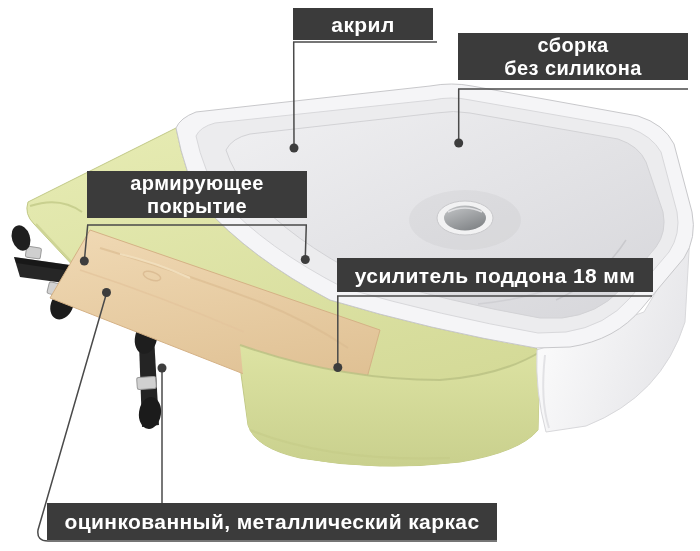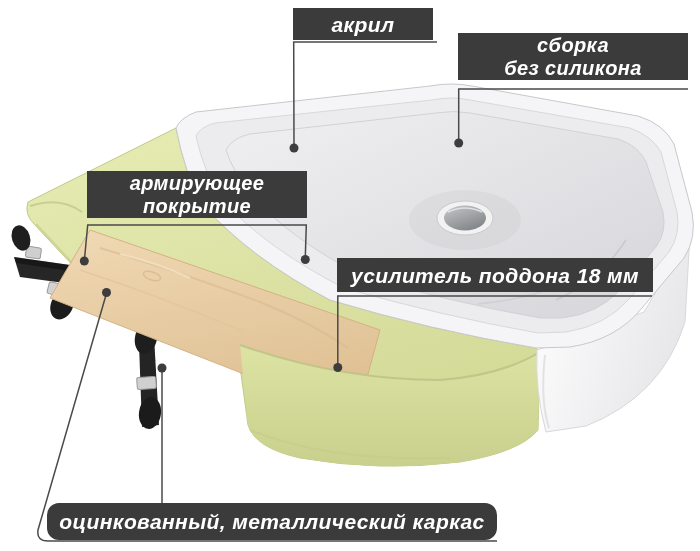--- a/index.html
+++ b/index.html
@@ -3,21 +3,21 @@
 <meta charset="utf-8">
 <style>
   :root{
     --label-bg:#3b3b3b; --label-text:#ffffff; --leader:#4a4a4a;
     --coating-yellow:#dde3a5; --wood:#e9cfa6; --acrylic-white:#f5f5f7;
     --frame-black:#262626; --background:#ffffff;
   }
   html,body{margin:0;padding:0;background:#fff;}
   .stage{
     position:relative;width:700px;height:551px;background:var(--background);
-    overflow:hidden;font-family:"Liberation Sans",sans-serif;font-style:italic;
+    overflow:hidden;font-family:"Liberation Sans",sans-serif;
   }
   .illustration{position:absolute;left:0;top:0;width:700px;height:551px;}
   .label-box{
     position:absolute;background:var(--label-bg);color:var(--label-text);
     display:flex;flex-direction:column;align-items:center;justify-content:center;
     font-weight:700;text-align:center;letter-spacing:.4px;line-height:23px;
     box-sizing:border-box;
   }
   .fs21{font-size:21px}.fs20{font-size:20px}
 </style>
@@ -160,17 +160,17 @@
 
   <div class="label-box fs20" style="left:87px;top:171px;width:220px;height:47px;">
     <span>армирующее</span>
     <span>покрытие</span>
   </div>
 
   <div class="label-box fs21" style="left:337px;top:258px;width:316px;height:34px;text-align:right;">
     <span>усилитель поддона 18 мм</span>
   </div>
 
-  <div class="label-box fs21" style="left:47px;top:503px;width:450px;height:37px;border-radius:12px;">
+  <div class="label-box fs21" style="left:47px;top:503px;width:450px;height:37px;">
     <span>оцинкованный, металлический каркас</span>
   </div>
 
 </div>
 
 </body></html>

